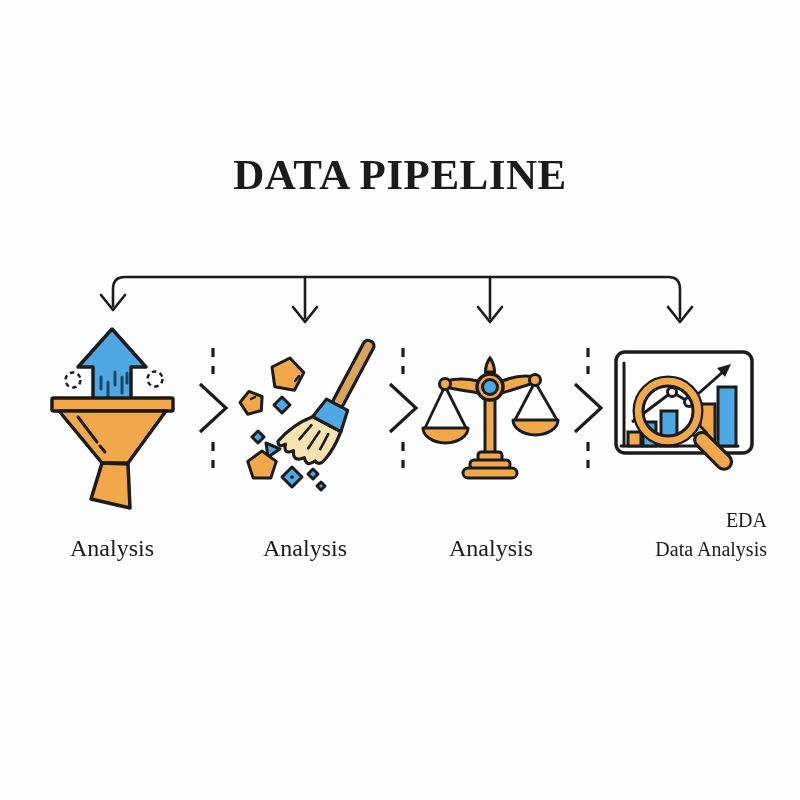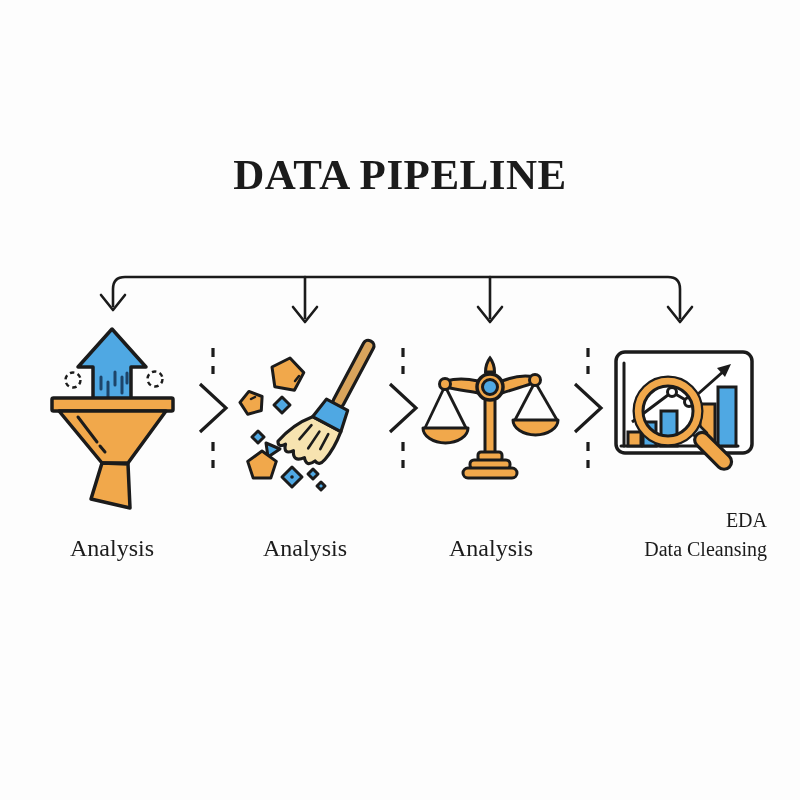--- a/index.html
+++ b/index.html
@@ -173,16 +173,16 @@
     <circle cx="58" cy="63" r="34" fill="none" stroke="var(--c-ink)" stroke-width="3"></circle>
     <circle cx="58" cy="63" r="29.5" fill="none" stroke="var(--c-orange)" stroke-width="7.5"></circle>
     <circle cx="58" cy="63" r="25" fill="none" stroke="var(--c-ink)" stroke-width="3"></circle>
   </svg>
 
   <div class="stage-label" style="left:32px;top:535px;width:160px;">Analysis</div>
   <div class="stage-label" style="left:225px;top:535px;width:160px;">Analysis</div>
   <div class="stage-label" style="left:411px;top:535px;width:160px;">Analysis</div>
   <div class="eda-label" style="left:587px;top:506px;width:180px;">
     <div>EDA</div>
-    <div>Data Cleansing</div>
+    <div>Data Analysis</div>
   </div>
 
 </div>
 
 </body></html>

